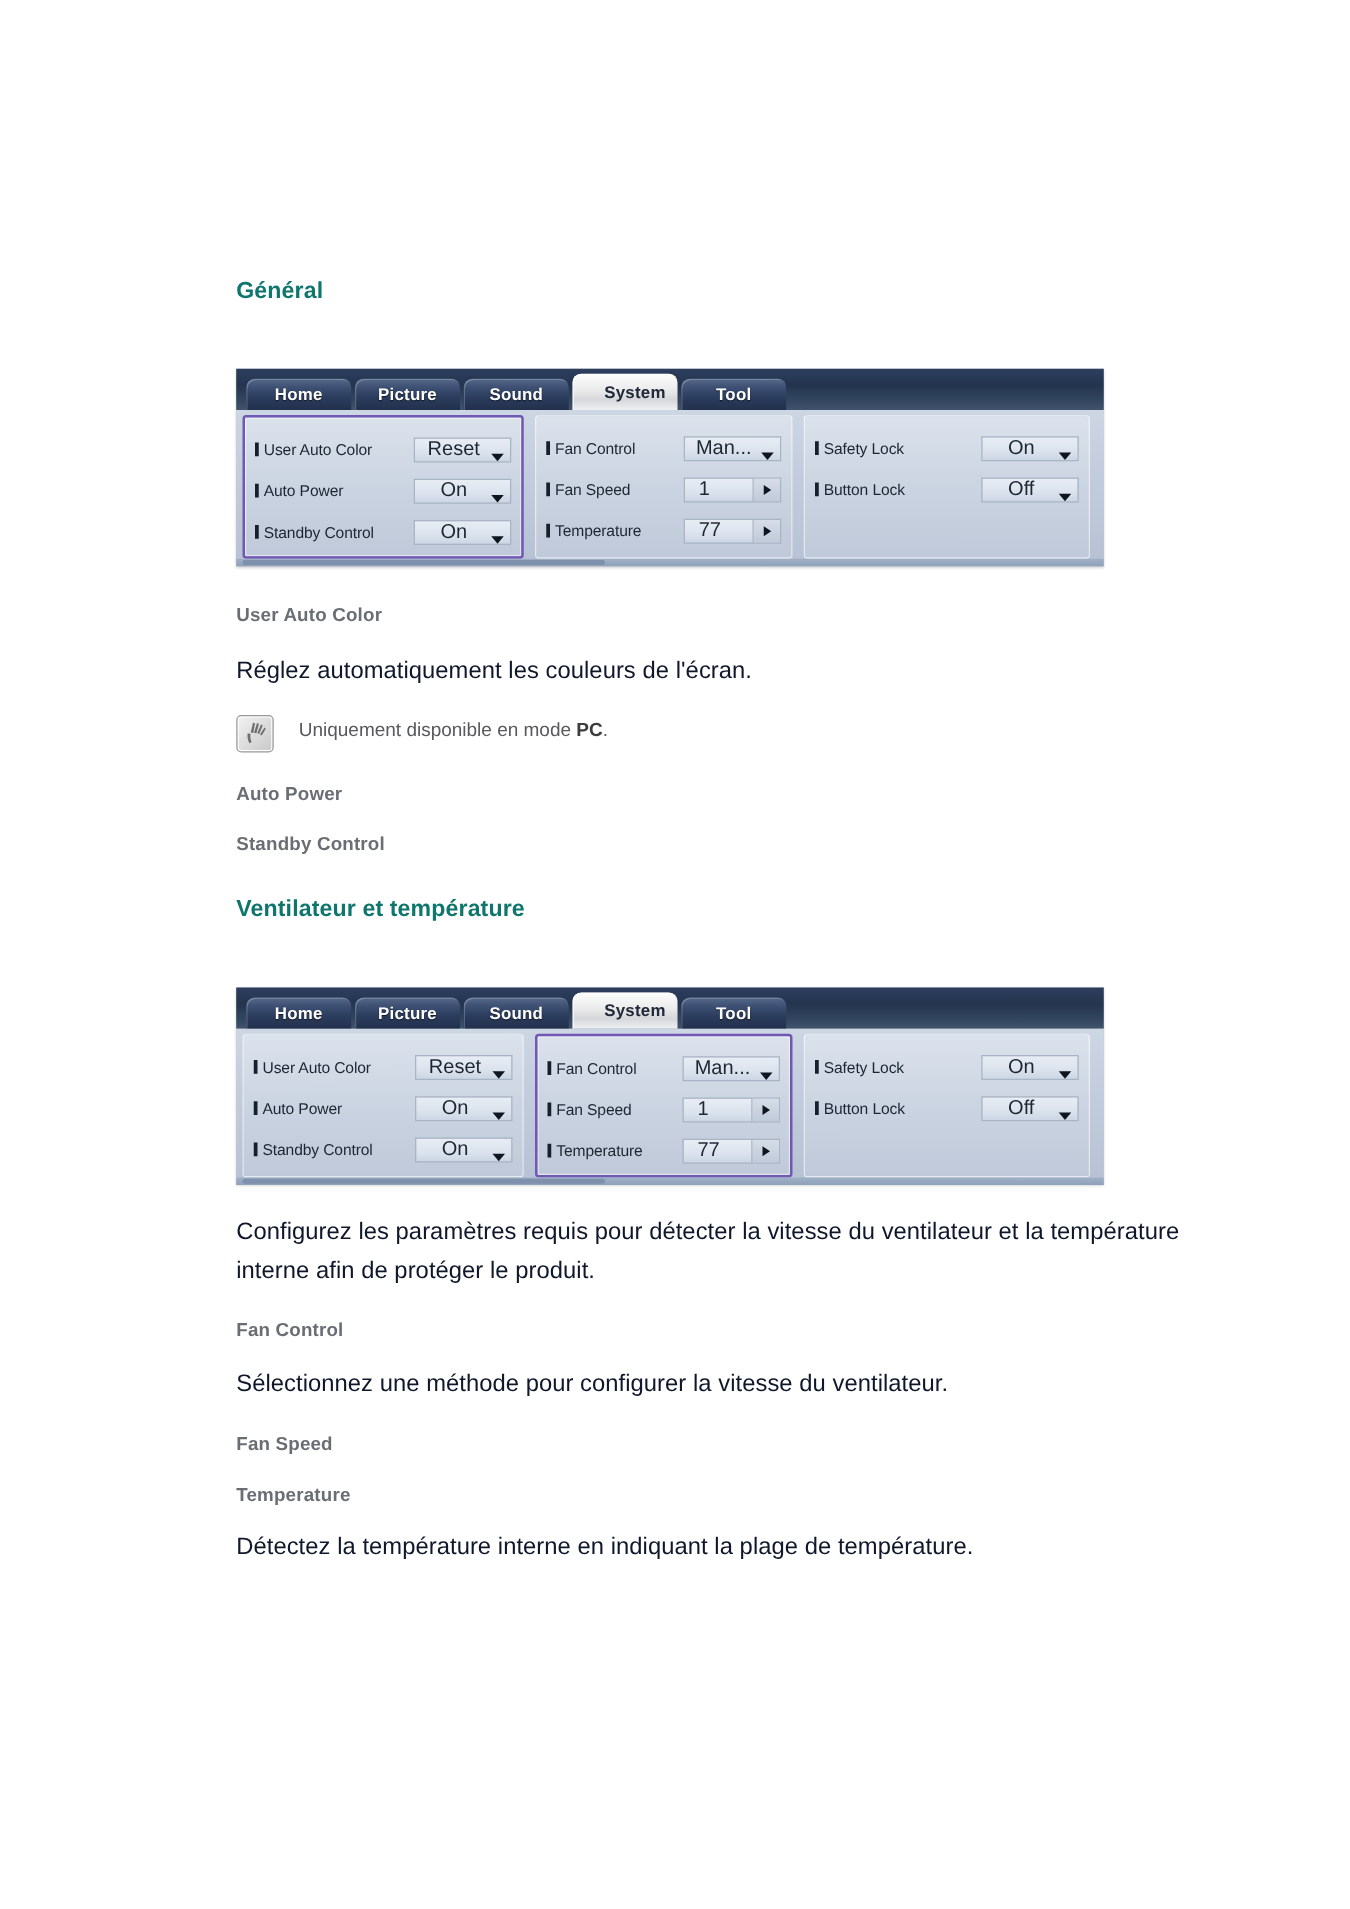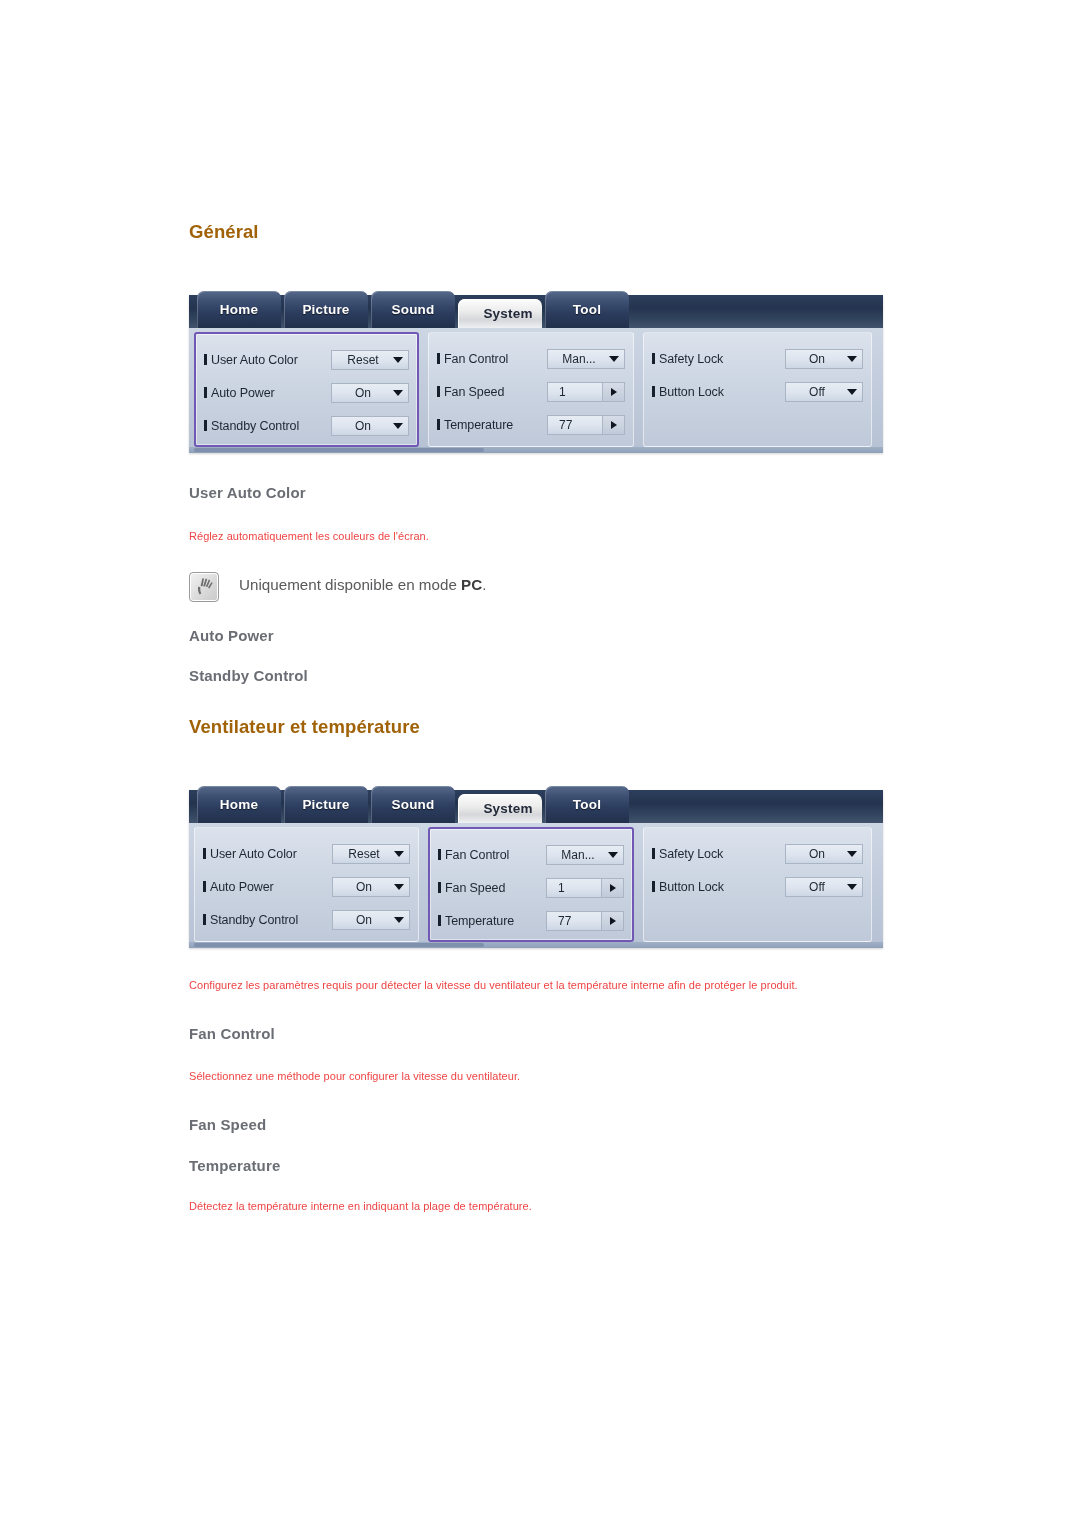--- a/index.html
+++ b/index.html
@@ -21,34 +21,34 @@
     left:189px;
     top:0;
     width:830px;
   }
 
   
   h2.section-heading{
     margin:0;
     font-size:18.5px;
     font-weight:bold;
-    color:#a16207;
+    color:#0f766e;
     letter-spacing:0.1px;
   }
   h3.sub-heading{
     margin:0;
     font-size:15px;
     font-weight:bold;
     color:#6a6e74;
     letter-spacing:0.15px;
   }
   p.body-text{
     margin:0;
-    font-size:11px;
-    color:#ef4444;
+    font-size:19px;
+    color:#0f172a;
     line-height:31px;
     letter-spacing:0.05px;
   }
 
   
   .note-row{
     display:flex;
     align-items:flex-start;
   }
   .note-icon{
@@ -84,21 +84,21 @@
     position:relative;
     height:33px;
     background:linear-gradient(180deg,#2d3f5e 0%,#24344f 40%,#32455f 75%,#41536c 100%);
     padding-left:8px;
     display:flex;
     align-items:flex-end;
     box-sizing:border-box;
   }
   .osd-tab{
     position:relative;
-    height:37px;
+    height:25px;
     min-width:84px;
     margin-right:3px;
     border-radius:7px 7px 0 0;
     display:flex;
     align-items:center;
     justify-content:center;
     font-size:13.5px;
     font-weight:bold;
     color:#ffffff;
     text-shadow:0 1px 1px rgba(0,0,0,0.65);
@@ -156,27 +156,27 @@
     width:3px;
     height:11px;
     background:#16202c;
     margin-right:4px;
     flex:0 0 3px;
   }
   .osd-ctrl{
     margin-left:auto;
     height:20px;
     display:flex;
-    align-items:center;
+    align-items:flex-end;
     justify-content:space-between;
     background:linear-gradient(180deg,#e8edf4 0%,#dde4ee 55%,#ccd6e4 100%);
     border:1px solid #a9b4c4;
     box-sizing:border-box;
     padding:0 5px;
-    font-size:12px;
+    font-size:16px;
     color:#1d2733;
   }
   .osd-ctrl.w-sel{width:78px;}
   .osd-ctrl.w-spin{width:78px;padding-right:0;}
   .osd-ctrl .val{flex:1;text-align:center;}
   .osd-ctrl.w-spin .val{text-align:left;padding-left:6px;}
   .caret-down{
     width:0;height:0;
     border-left:5px solid transparent;
     border-right:5px solid transparent;

